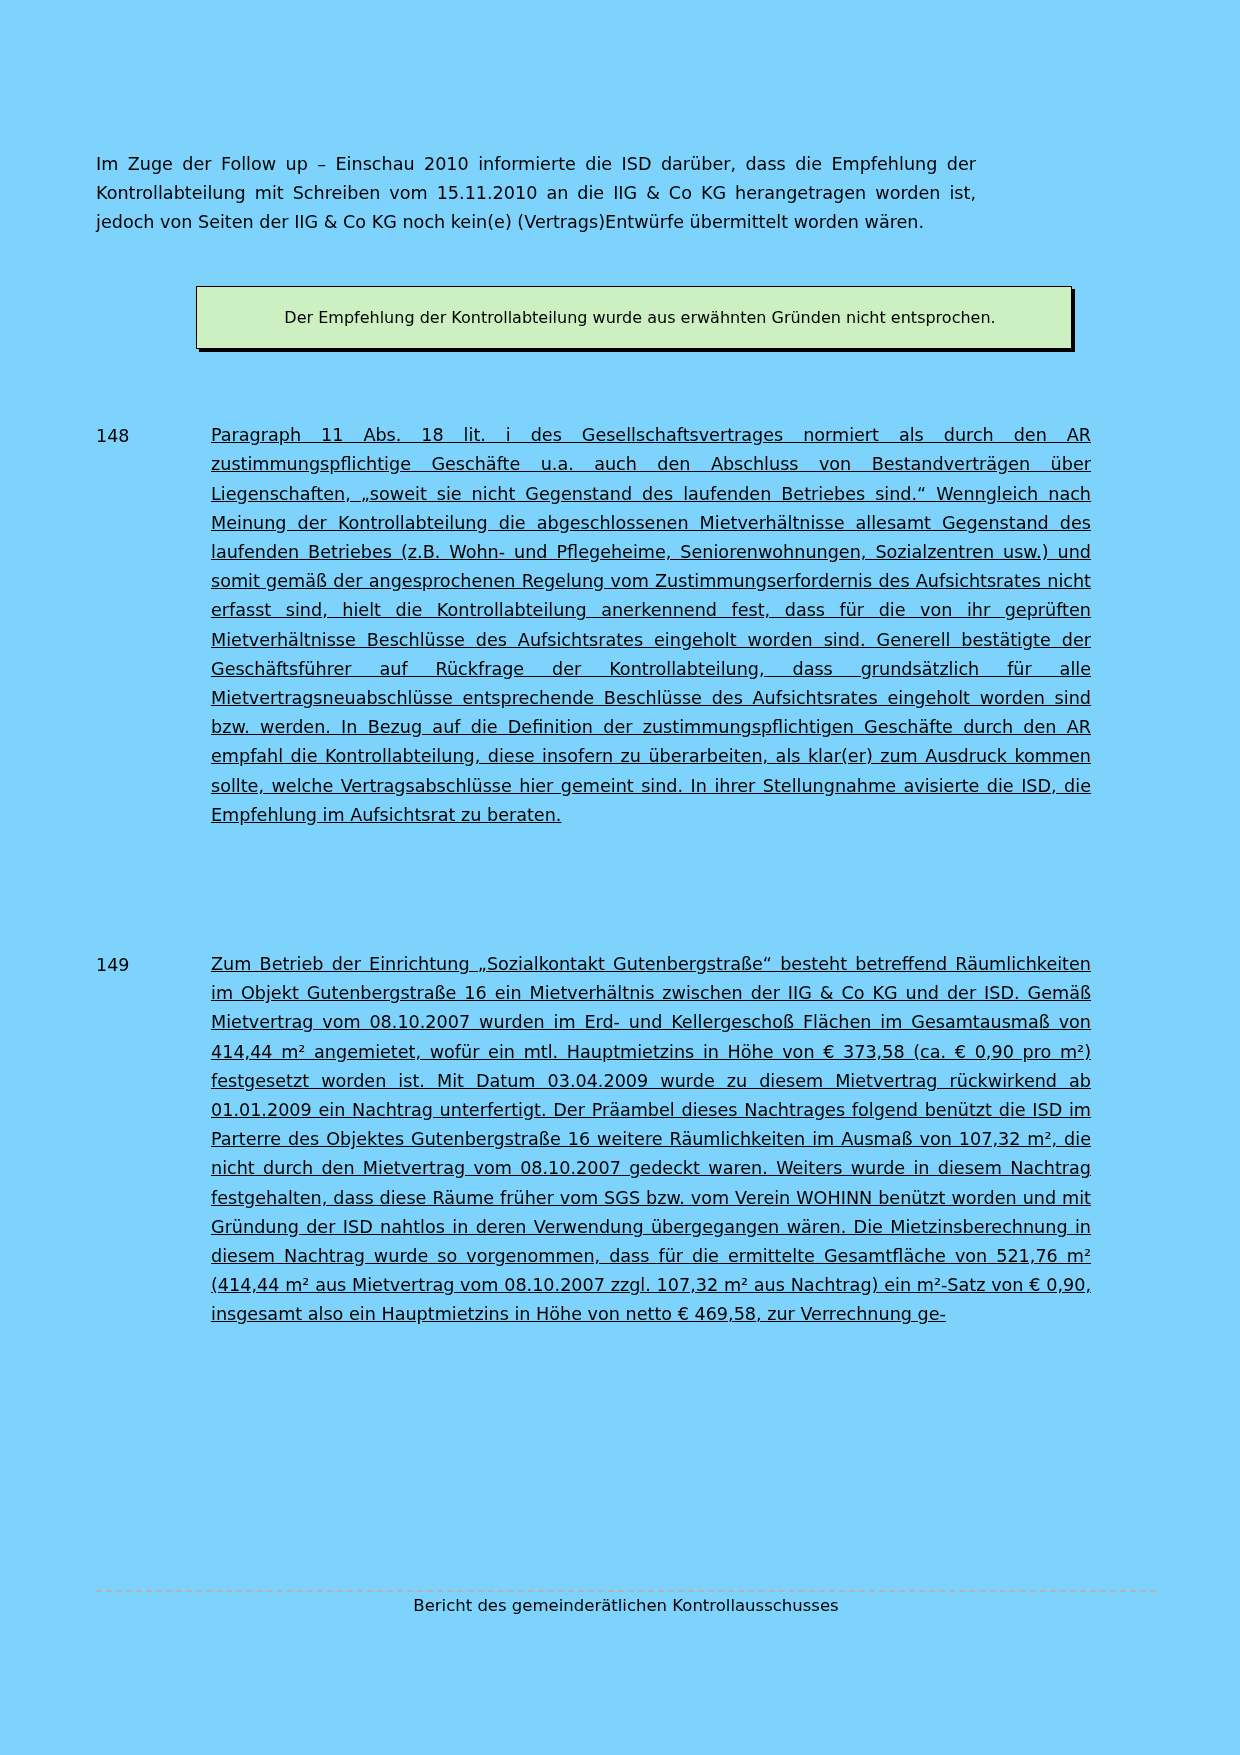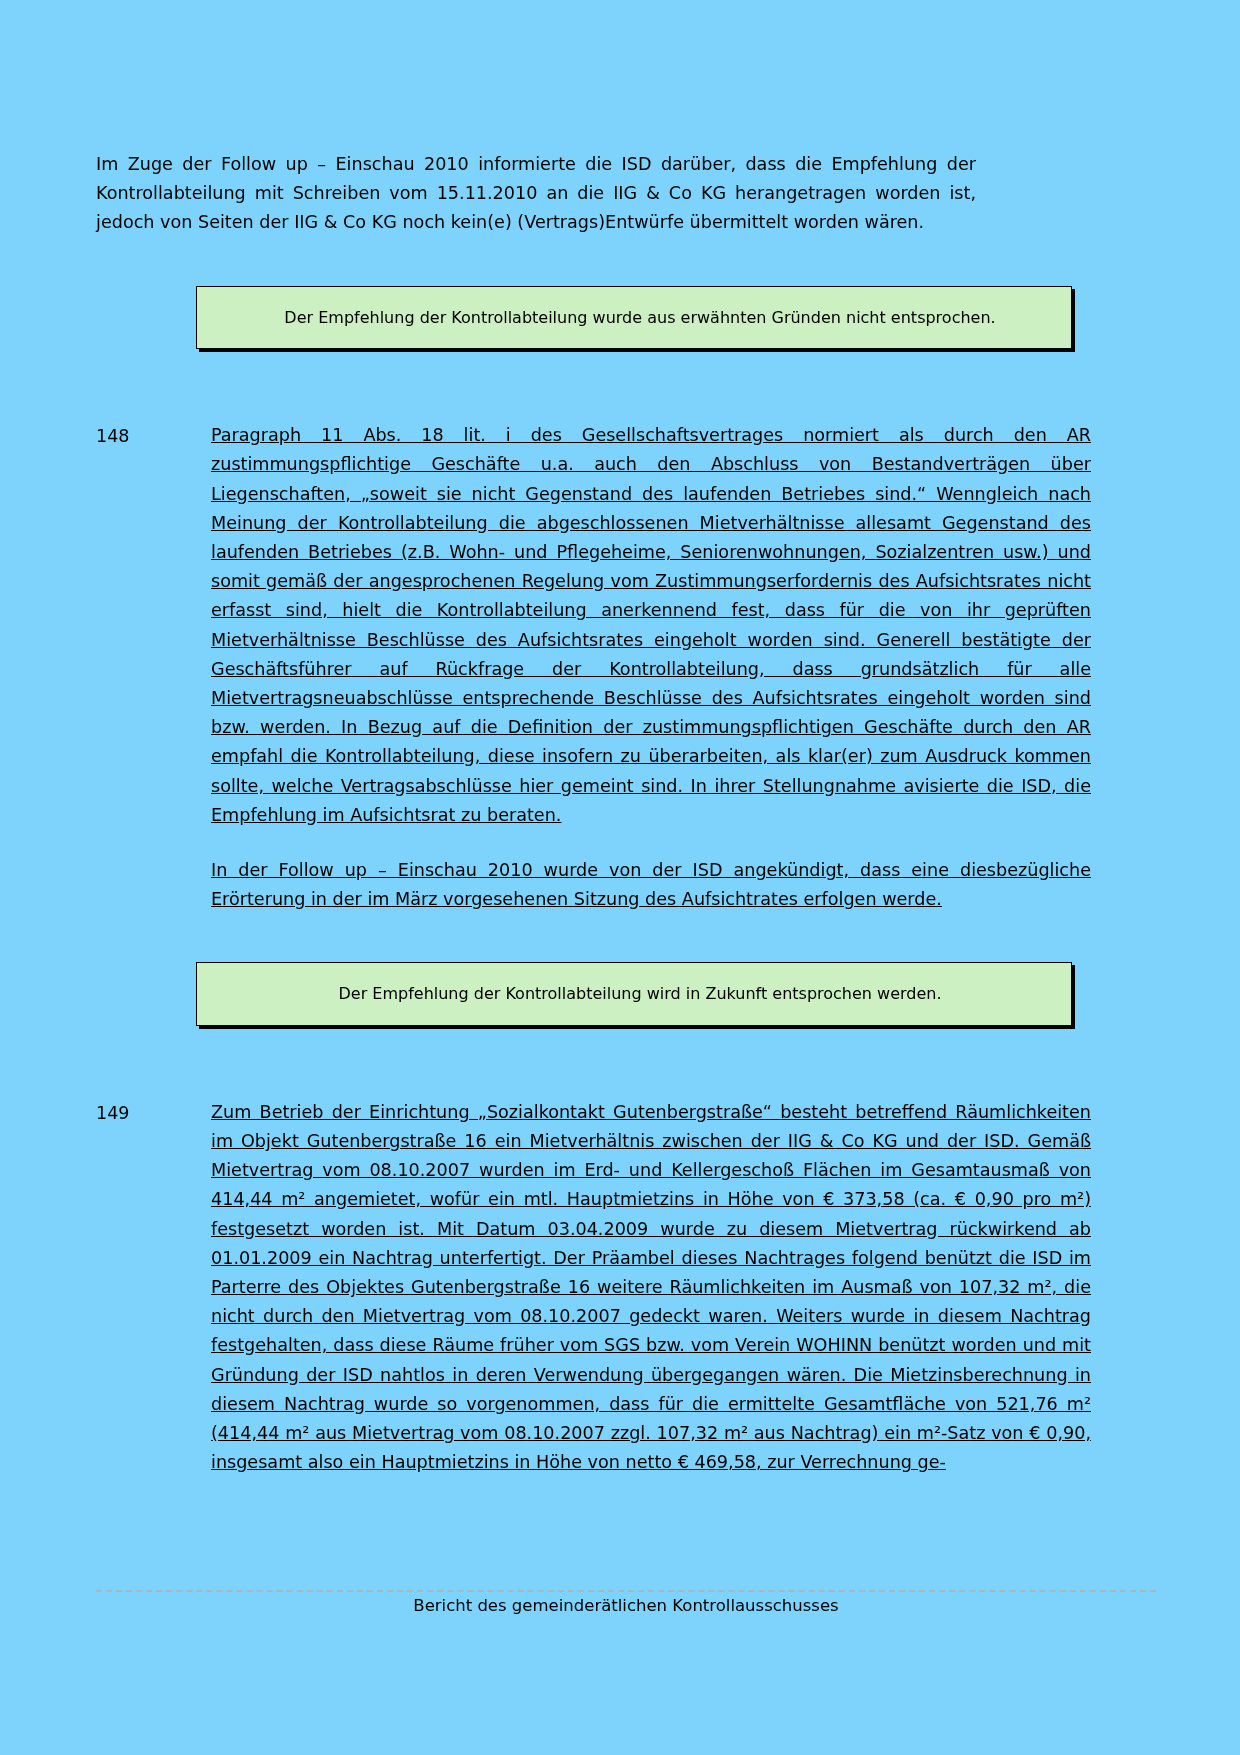--- a/index.html
+++ b/index.html
@@ -117,27 +117,25 @@
     <div class="spacer-md"></div>
 
     <div class="greenbox">Der Empfehlung der Kontrollabteilung wurde aus erwähnten Gründen nicht entsprochen.</div>
 
     <div class="spacer-xl"></div>
 
     <div class="block">
       <div class="marginnum">148</div>
       <div class="bodycol">
         <p class="para">Paragraph 11 Abs. 18 lit. i des Gesellschaftsvertrages normiert als durch den AR zustimmungspflichtige Geschäfte u.a. auch den Abschluss von Bestandverträgen über Liegenschaften, „soweit sie nicht Gegenstand des laufenden Betriebes sind.“ Wenngleich nach Meinung der Kontrollabteilung die abgeschlossenen Mietverhältnisse allesamt Gegenstand des laufenden Betriebes (z.B. Wohn- und Pflegeheime, Seniorenwohnungen, Sozialzentren usw.) und somit gemäß der angesprochenen Regelung vom Zustimmungserfordernis des Aufsichtsrates nicht erfasst sind, hielt die Kontrollabteilung anerkennend fest, dass für die von ihr geprüften Mietverhältnisse Beschlüsse des Aufsichtsrates eingeholt worden sind. Generell bestätigte der Geschäftsführer auf Rückfrage der Kontrollabteilung, dass grundsätzlich für alle Mietvertragsneuabschlüsse entsprechende Beschlüsse des Aufsichtsrates eingeholt worden sind bzw. werden. In Bezug auf die Definition der zustimmungspflichtigen Geschäfte durch den AR empfahl die Kontrollabteilung, diese insofern zu überarbeiten, als klar(er) zum Ausdruck kommen sollte, welche Vertragsabschlüsse hier gemeint sind. In ihrer Stellungnahme avisierte die ISD, die Empfehlung im Aufsichtsrat zu beraten.</p>
-        <p class="para">In der Follow up – Einschau 2010 wurde von der ISD angekündigt, dass eine diesbezügliche Erörterung in der im März vorgesehenen Sitzung des Aufsichtrates erfolgen werde.</p>
       </div>
     </div>
 
     <div class="spacer-md"></div>
 
-    <div class="greenbox">Der Empfehlung der Kontrollabteilung wird in Zukunft entsprochen werden.</div>
 
     <div class="spacer-xl"></div>
 
     <div class="block">
       <div class="marginnum">149</div>
       <div class="bodycol">
         <p class="para">Zum Betrieb der Einrichtung „Sozialkontakt Gutenbergstraße“ besteht betreffend Räumlichkeiten im Objekt Gutenbergstraße 16 ein Mietverhältnis zwischen der IIG &amp; Co KG und der ISD. Gemäß Mietvertrag vom 08.10.2007 wurden im Erd- und Kellergeschoß Flächen im Gesamtausmaß von 414,44 m² angemietet, wofür ein mtl. Hauptmietzins in Höhe von € 373,58 (ca. € 0,90 pro m²) festgesetzt worden ist. Mit Datum 03.04.2009 wurde zu diesem Mietvertrag rückwirkend ab 01.01.2009 ein Nachtrag unterfertigt. Der Präambel dieses Nachtrages folgend benützt die ISD im Parterre des Objektes Gutenbergstraße 16 weitere Räumlichkeiten im Ausmaß von 107,32 m², die nicht durch den Mietvertrag vom 08.10.2007 gedeckt waren. Weiters wurde in diesem Nachtrag festgehalten, dass diese Räume früher vom SGS bzw. vom Verein WOHINN benützt worden und mit Gründung der ISD nahtlos in deren Verwendung übergegangen wären. Die Mietzinsberechnung in diesem Nachtrag wurde so vorgenommen, dass für die ermittelte Gesamtfläche von 521,76 m² (414,44 m² aus Mietvertrag vom 08.10.2007 zzgl. 107,32 m² aus Nachtrag) ein m²-Satz von € 0,90, insgesamt also ein Hauptmietzins in Höhe von netto € 469,58, zur Verrechnung ge-</p>
       </div>
     </div>
 

